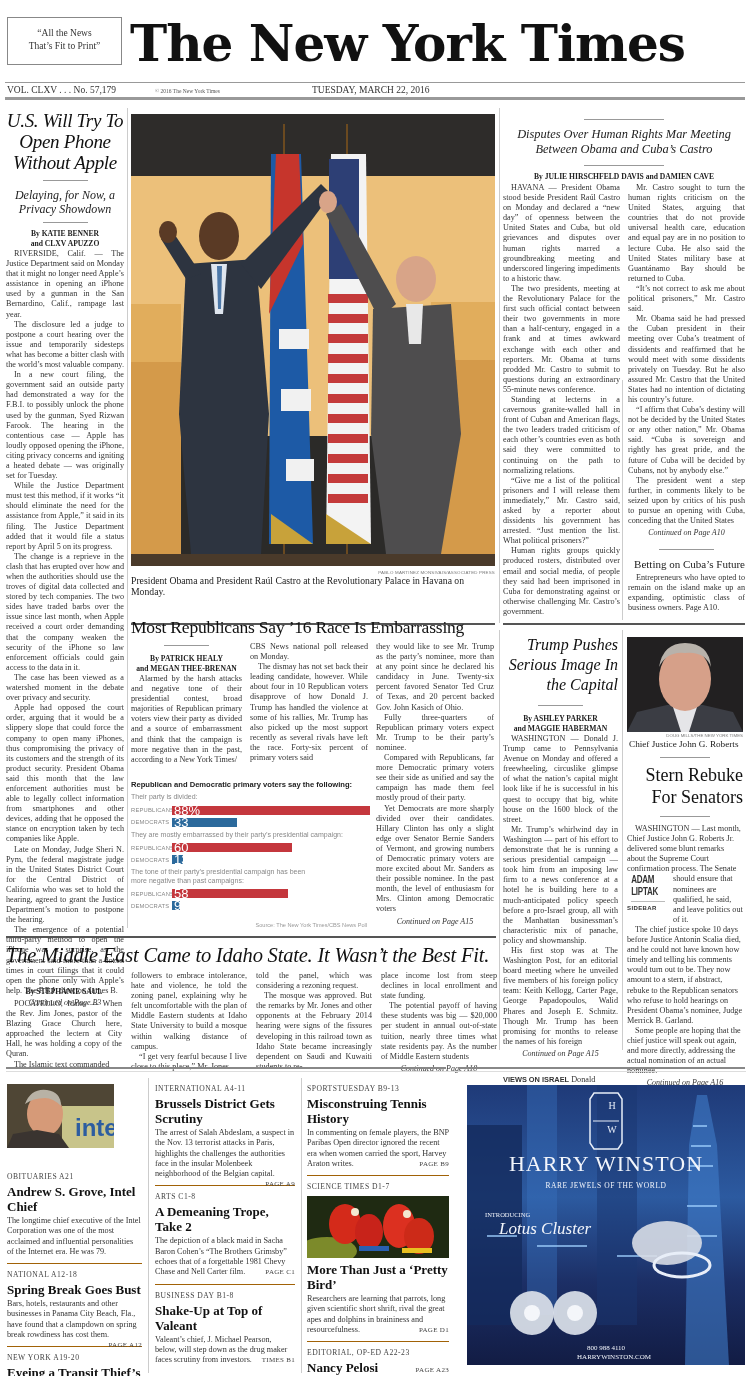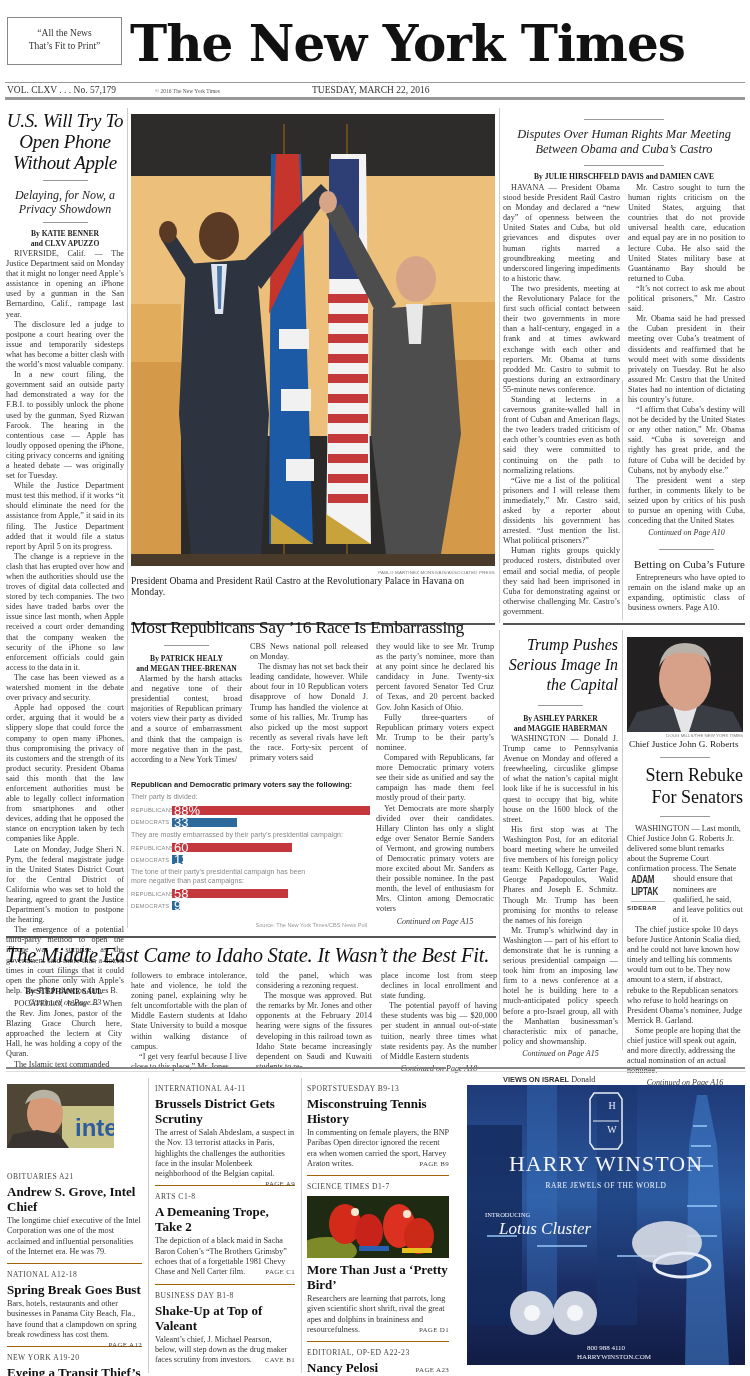--- a/index.html
+++ b/index.html
@@ -225,22 +225,22 @@
 
 <div class="vline" style="left:499px;top:630px;height:420px"></div>
 
 <div class="abs" style="left:503px;top:635px;width:115px">
   <div class="serif" style="font-style:italic;font-size:16px;line-height:20px;text-align:right;color:#111">Trump Pushes Serious Image In the Capital</div>
   <div class="rule-short" style="width:45px;margin:10px auto 8px"></div>
   <div class="byline">By ASHLEY PARKER</div>
   <div class="byline">and MAGGIE HABERMAN</div>
   <div class="body-text">
     <p>WASHINGTON — Donald J. Trump came to Pennsylvania Avenue on Monday and offered a freewheeling, circuslike glimpse of what the nation’s capital might look like if he is successful in his quest to occupy that big, white house on the 1600 block of the street.</p>
+    <p>Mr. Trump’s whirlwind day in Washington — part of his effort to demonstrate that he is running a serious presidential campaign — took him from an imposing law firm to a news conference at a hotel he is building here to a much-anticipated policy speech before a pro-Israel group, all with the Manhattan businessman’s characteristic mix of panache, policy and showmanship.</p>
     <p>His first stop was at The Washington Post, for an editorial board meeting where he unveiled five members of his foreign policy team: Keith Kellogg, Carter Page, George Papadopoulos, Walid Phares and Joseph E. Schmitz. Though Mr. Trump has been promising for months to release the names of his foreign</p>
-    <p>Mr. Trump’s whirlwind day in Washington — part of his effort to demonstrate that he is running a serious presidential campaign — took him from an imposing law firm to a news conference at a hotel he is building here to a much-anticipated policy speech before a pro-Israel group, all with the Manhattan businessman’s characteristic mix of panache, policy and showmanship.</p>
   </div>
   <div class="cont">Continued on Page A15</div>
   <div class="rule-short" style="width:45px;margin:9px auto 7px"></div>
   <div class="body-text" style="text-align:left">
     <span class="sans" style="font-weight:bold;font-size:7.4px">VIEWS ON ISRAEL</span>
     <span>Donald Trump and Hillary Clinton previewed a fight over an ally.</span>
     <span style="font-size:6.5px">PAGE A14</span>
   </div>
 </div>
 <div class="vline" style="left:622px;top:630px;height:420px"></div>
@@ -350,21 +350,21 @@
     <div class="teaser-body"><span>The arrest of Salah Abdeslam, a suspect in the Nov. 13 terrorist attacks in Paris, highlights the challenges the authorities face in the insular Molenbeek neighborhood of the Belgian capital.</span> <span class="page-ref">PAGE A9</span></div>
   </div>
   <div class="teaser">
     <div class="section-label">ARTS C1-8</div>
     <div class="teaser-head">A Demeaning Trope, Take 2</div>
     <div class="teaser-body"><span>The depiction of a black maid in Sacha Baron Cohen’s “The Brothers Grimsby” echoes that of a forgettable 1981 Chevy Chase and Nell Carter film.</span> <span class="page-ref">PAGE C1</span></div>
   </div>
   <div class="teaser" style="border-bottom:none">
     <div class="section-label">BUSINESS DAY B1-8</div>
     <div class="teaser-head">Shake-Up at Top of Valeant</div>
-    <div class="teaser-body"><span>Valeant’s chief, J. Michael Pearson, below, will step down as the drug maker faces scrutiny from investors.</span> <span class="page-ref">CAVE B1</span></div>
+    <div class="teaser-body"><span>Valeant’s chief, J. Michael Pearson, below, will step down as the drug maker faces scrutiny from investors.</span> <span class="page-ref">TIMES B1</span></div>
   </div>
 
 </div>
 <div class="vline" style="left:301px;top:1078px;height:295px"></div>
 
 <div class="abs" style="left:307px;top:1084px;width:142px">
   <div class="teaser">
     <div class="section-label">SPORTSTUESDAY B9-13</div>
     <div class="teaser-head">Misconstruing Tennis History</div>
     <div class="teaser-body"><span>In commenting on female players, the BNP Paribas Open director ignored the recent era when women carried the sport, Harvey Araton writes.</span> <span class="page-ref">PAGE B9</span></div>

